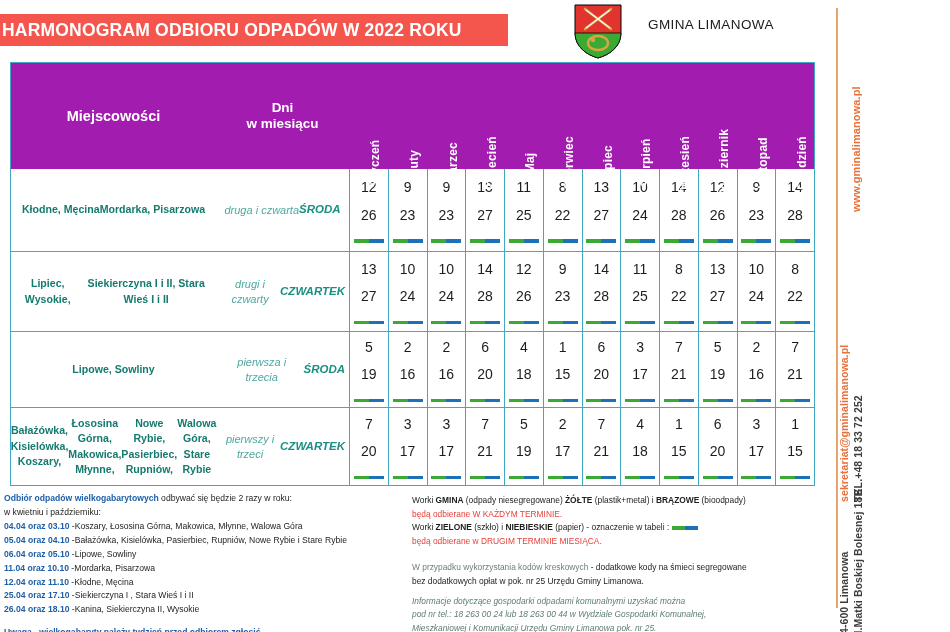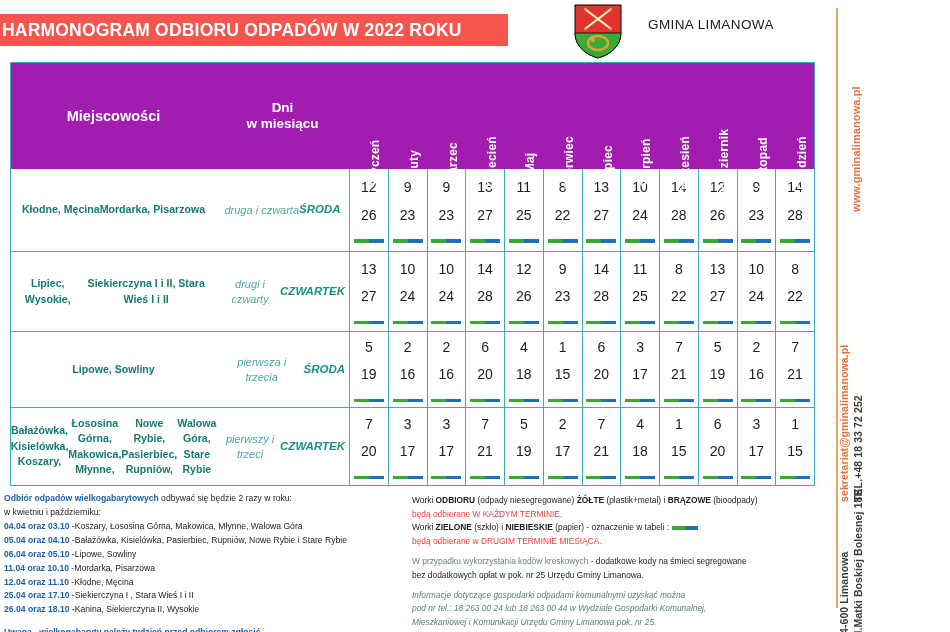--- a/index.html
+++ b/index.html
@@ -164,21 +164,21 @@
   }
   #footer-right .red { color: #e8403a; }
   #footer-right b { font-weight: bold; }
   #footer-right .gray { color: #6e7f76; }
   #footer-right .ital { font-style: italic; color: #5e7d74; }
   #legend-bar {
     display: inline-block; vertical-align: middle;
     width: 26px; height: 3.6px; margin-left: 3px;
     background: linear-gradient(to right, #3aaa35 0 50%, #1d71b8 50% 100%);
   }
-  #footer-right .para2 { margin-top: 7px; }
+  #footer-right .para2 { margin-top: 13px; }
   #footer-right .para3 { margin-top: 6px; }
 </style>
 </head>
 <body>
 
 <div id="page">
 
   <div id="header">
     <div id="title-banner">
       <span class="title-text">HARMONOGRAM ODBIORU ODPADÓW W 2022 ROKU</span>
@@ -589,21 +589,21 @@
         <div><span class="blue">12.04 oraz 11.10</span><span> -Kłodne, Męcina</span></div>
         <div><span class="blue">25.04 oraz 17.10</span><span> -Siekierczyna I , Stara Wieś I i II</span></div>
         <div><span class="blue">26.04 oraz 18.10</span><span> -Kanina, Siekierczyna II, Wysokie</span></div>
       </div>
     <div class="note">Uwaga - wielkogabaryty należy tydzień przed odbiorem zgłosić</div>
 
   </div>
 
   <div id="footer-right">
     <div>
-      <span>Worki </span><b>ODBIORU</b><span> (odpady niesegregowane) </span><b>ŻÓŁTE</b><span> (plastik+metal) i </span><b>BRĄZOWE</b><span> (bioodpady)</span>
+      <span>Worki </span><b>GMINA</b><span> (odpady niesegregowane) </span><b>ŻÓŁTE</b><span> (plastik+metal) i </span><b>BRĄZOWE</b><span> (bioodpady)</span>
     </div>
     <div class="red">będą odbierane W KAŻDYM TERMINIE.</div>
     <div>
       <span>Worki </span><b>ZIELONE</b><span> (szkło) i </span><b>NIEBIESKIE</b><span> (papier) - oznaczenie w tabeli :</span><span id="legend-bar"></span>
     </div>
     <div class="red">będą odbierane w DRUGIM TERMINIE MIESIĄCA.</div>
 
     <div class="para2">
       <span class="gray"> W przypadku wykorzystania kodów kreskowych</span><span> - dodatkowe kody na śmieci segregowane</span>
     </div>

